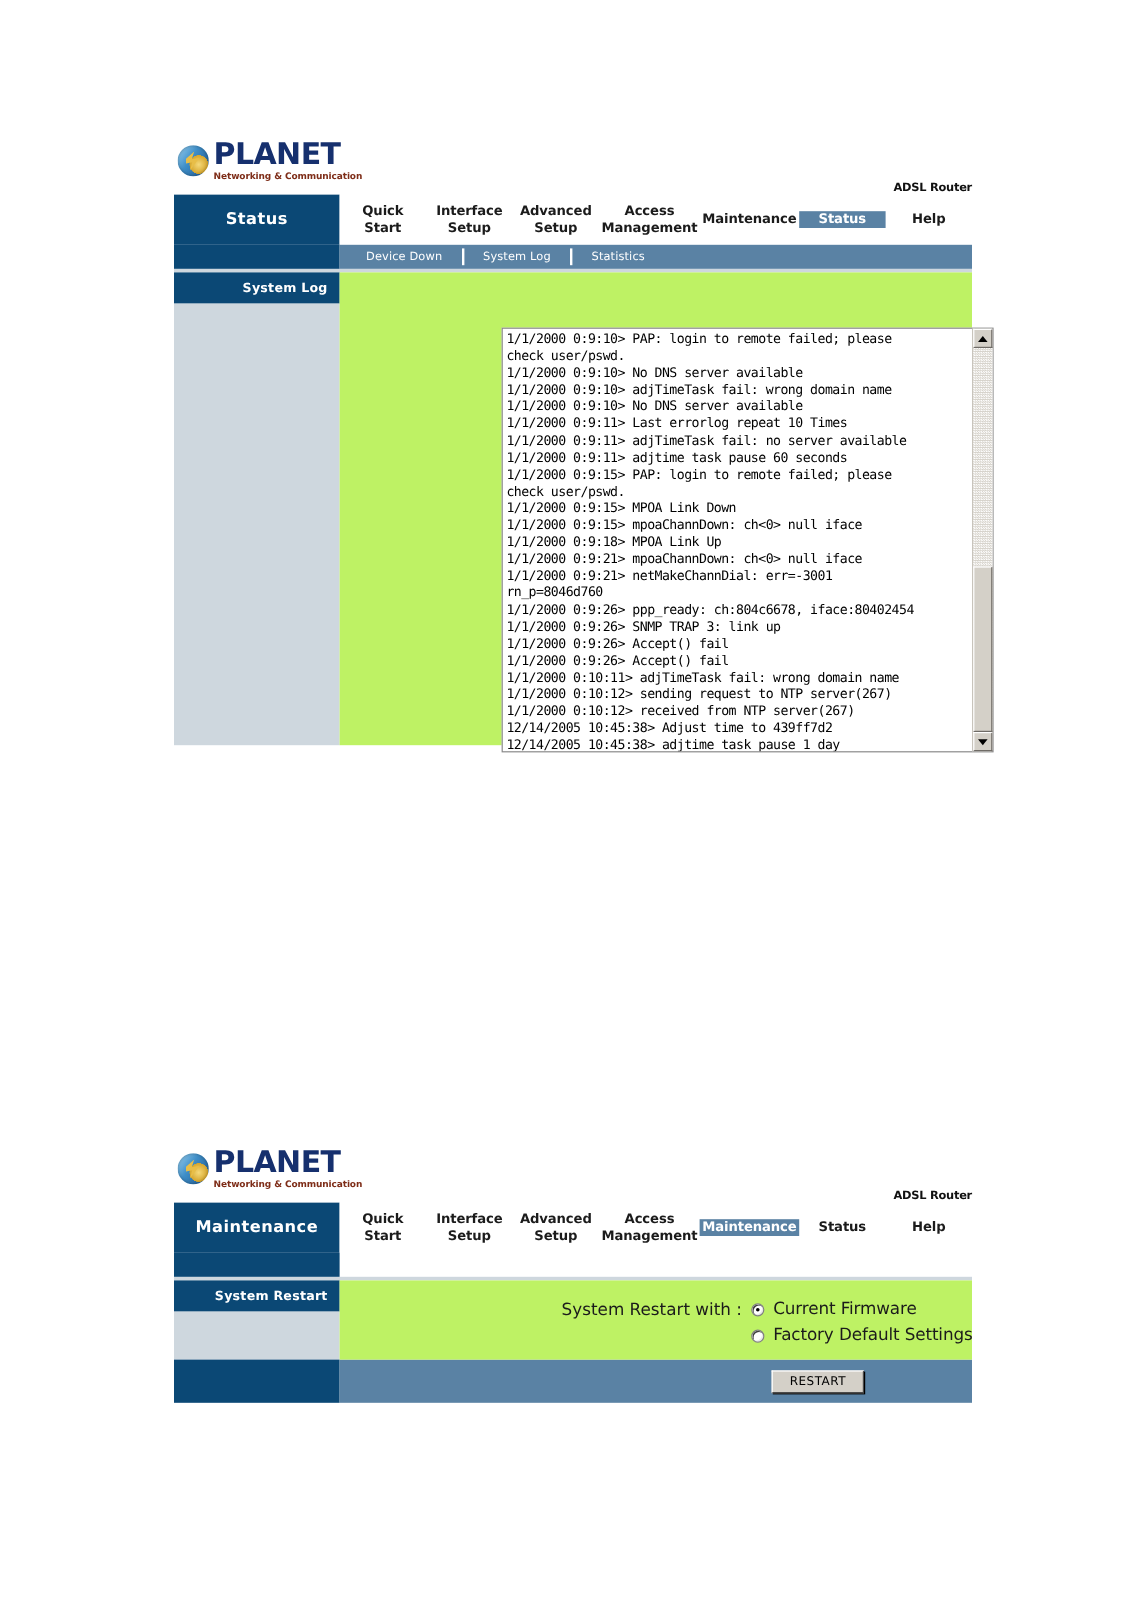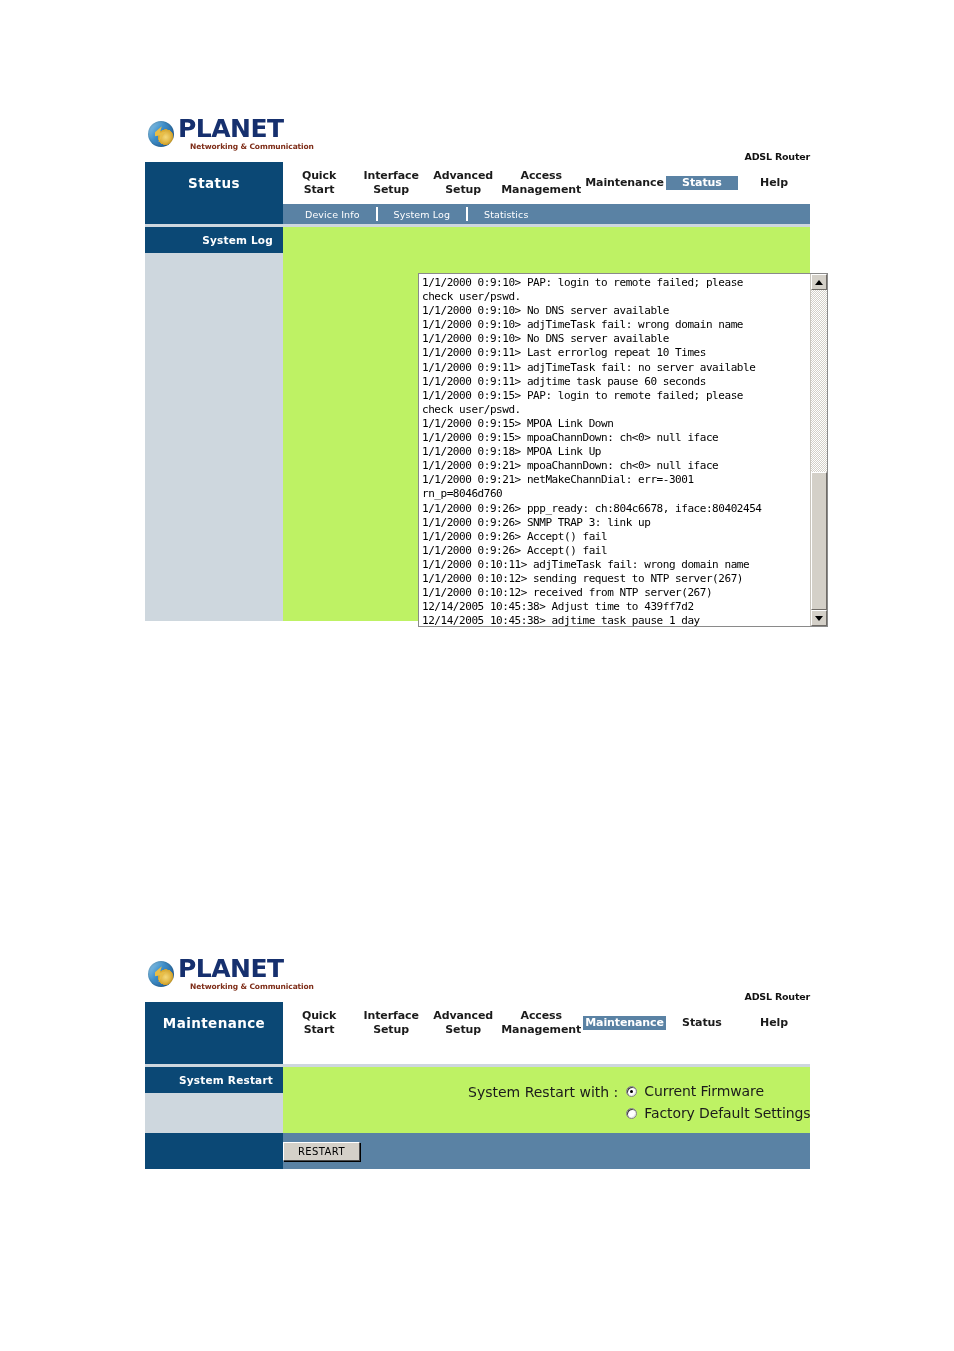--- a/index.html
+++ b/index.html
@@ -69,21 +69,20 @@
     margin-top: 2px;
   }
   .logo-tag {
     display: block;
     font-family: "DejaVu Sans", sans-serif;
     font-weight: 700;
     font-size: 7.5px;
     color: #7e2d18;
     letter-spacing: -0.1px;
     margin-top: 2px;
-    margin-left: 12px;
   }
   .router-label {
     position: absolute;
     right: 0;
     bottom: 0;
     font-family: "DejaVu Sans", sans-serif;
     font-weight: 700;
     font-size: 9.5px;
     color: #111111;
     letter-spacing: -0.2px;
@@ -294,21 +293,21 @@
   }
   .radio-label { white-space: nowrap; letter-spacing: -0.1px; }
 
   .footer-row { display: flex; height: 36px; }
   .footer-side { width: 138px; flex: 0 0 138px; background: #0b4875; }
   .footer-main {
     flex: 1;
     background: #5a82a4;
     display: flex;
     align-items: center;
-    justify-content: flex-start;
+    justify-content: flex-end;
   }
   .btn-restart {
     font-family: "DejaVu Sans", sans-serif;
     font-size: 10px;
     color: #000000;
     background: #d4d0c8;
     border: 1px solid #ffffff;
     border-right-color: #4a4a4a;
     border-bottom-color: #4a4a4a;
     box-shadow: 1px 1px 0 #000000;
@@ -369,21 +368,21 @@
       </div>
       <div class="main-tab">
         <span>Help</span>
       </div>
     </div>
   </div>
 
   <div class="subtab-row">
     <div class="subtab-spacer"></div>
     <div class="subtab-strip">
-      <span class="subtab">Device Info</span>
+      <span class="subtab">Device Down</span>
       <span class="subtab-sep"></span>
       <span class="subtab">System Log</span>
       <span class="subtab-sep"></span>
       <span class="subtab">Statistics</span>
     </div>
   </div>
   <div class="sidebar-sep"></div>
 
   <div class="body-row">
     <div class="sidebar">

